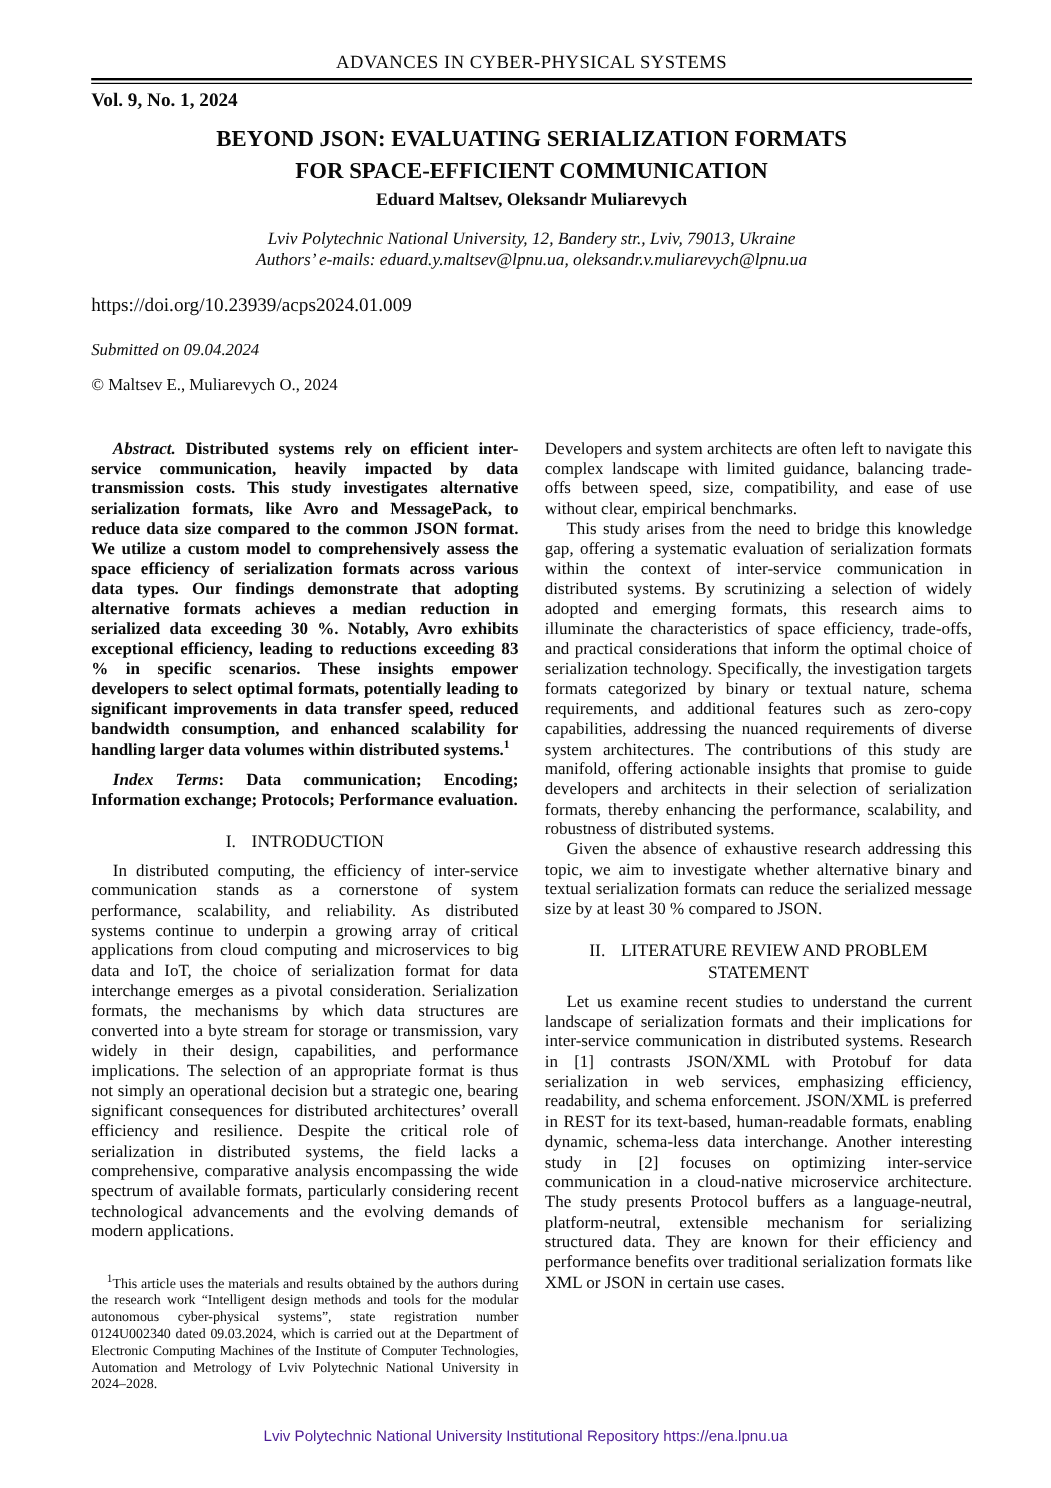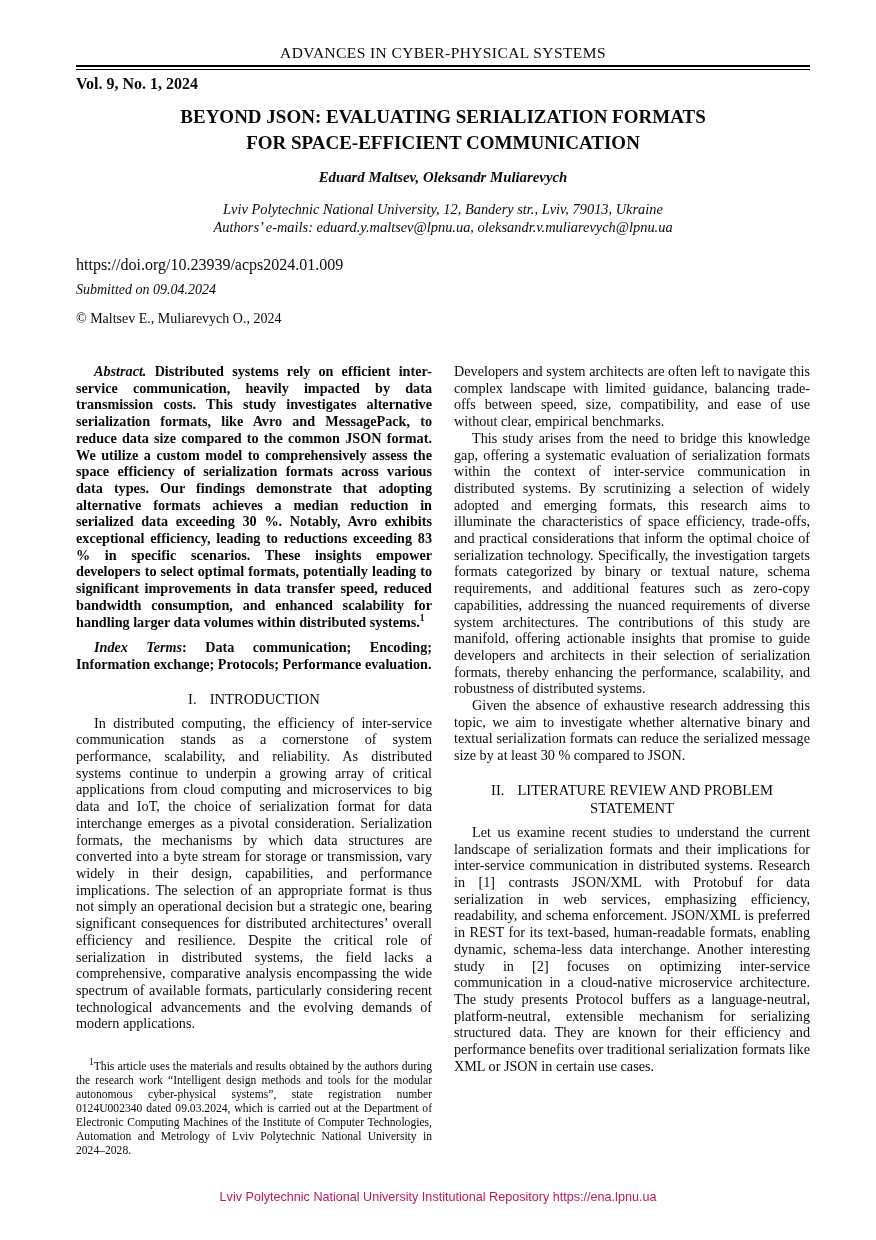--- a/index.html
+++ b/index.html
@@ -33,35 +33,34 @@
     font-size: 16px;
   }
   .article-title {
     margin-top: 11px;
     text-align: center;
     font-weight: bold;
     font-size: 19px;
     line-height: 26px;
   }
   .authors-line {
-    margin-top: 13px;
+    margin-top: 3px;
     text-align: center;
     font-weight: bold;
-    font-style: italic;
     font-size: 14.8px;
   }
   .affiliation-line, .emails-line {
     text-align: center;
     font-style: italic;
     font-size: 14.4px;
     line-height: 18px;
   }
   .affiliation-line { margin-top: 14px; }
   .doi-line { margin-top: 20px; font-size: 16px; }
-  .submitted-line { margin-top: 8px; font-style: italic; font-size: 14px; }
+  .submitted-line { margin-top: 21px; font-style: italic; font-size: 14px; }
   .copyright-line { margin-top: 13px; font-size: 14px; }
 
   .columns {
     display: flex;
     gap: 22px;
     margin-top: 36px;
     min-height: 795px;
   }
   .col {
     flex: 1 1 0;
@@ -100,21 +99,21 @@
   .footnote .fn-indent { display: inline-block; width: 13px; }
 
   .page-footer {
     position: absolute;
     left: 0;
     right: 0;
     bottom: 36px;
     text-align: center;
     font-family: "Liberation Sans", "DejaVu Sans", sans-serif;
     font-size: 12.6px;
-    color: #be185d;
+    color: #4c1d95;
   }
 </style>
 </head>
 <body>
 
 <div class="page">
   <div class="content">
 
     <div class="journal-line">ADVANCES IN CYBER-PHYSICAL SYSTEMS</div>
     <div class="header-rule"></div>

